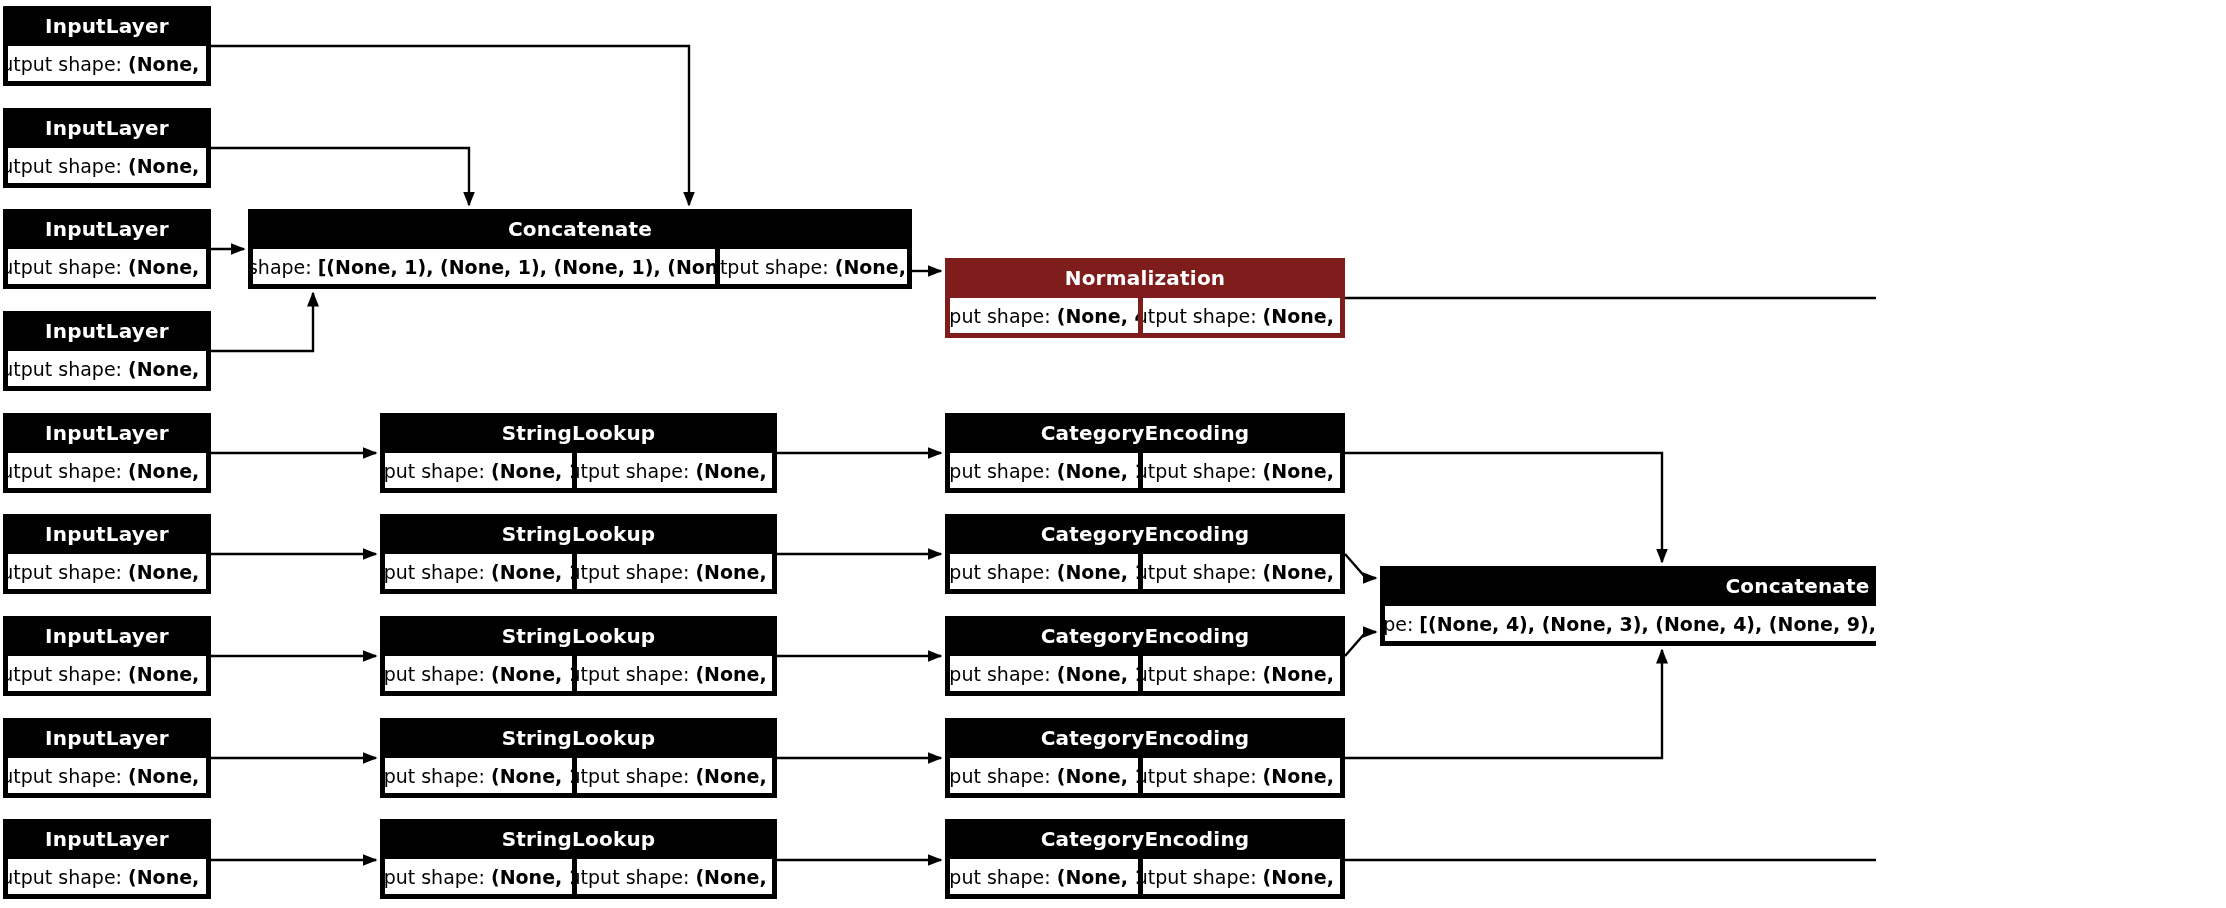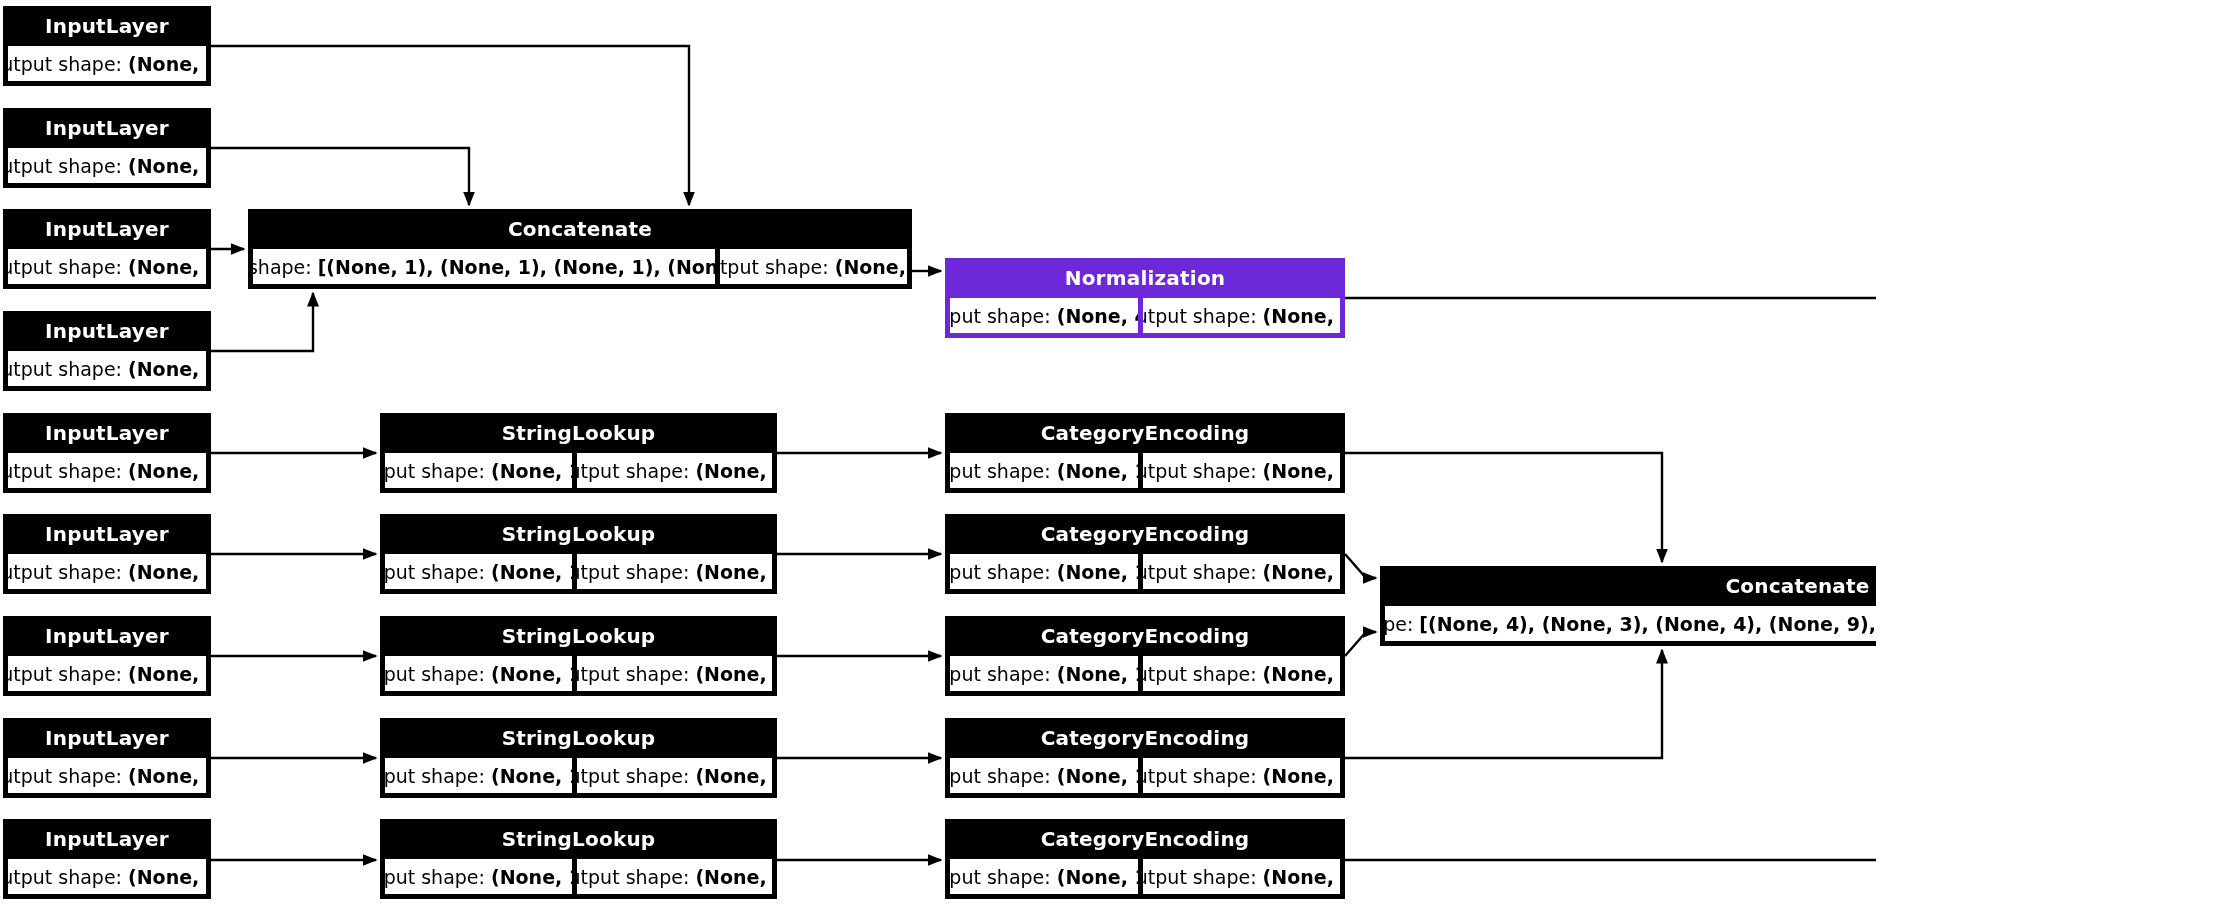--- a/index.html
+++ b/index.html
@@ -148,21 +148,21 @@
         <div class="cell" style="flex: 57 1 0px; background: rgb(255, 255, 255); color: rgb(0, 0, 0);">
     <span class="cell-label">Input shape:</span>
     <span class="cell-value">[(None, 1), (None, 1), (None, 1), (None, 1)]</span>
   </div>
         <div class="cell" style="flex: 23 1 0px; background: rgb(255, 255, 255); color: rgb(0, 0, 0);">
     <span class="cell-label">Output shape:</span>
     <span class="cell-value">(None, 4)</span>
   </div>
       </div>
   </div>
-    <div class="node" style="left: 945px; top: 258px; width: 400px; height: 80px; background: #6d28d9;">
+    <div class="node" style="left: 945px; top: 258px; width: 400px; height: 80px; background: #7f1d1d;">
     <div class="node-title" style="color: rgb(255, 255, 255);">Normalization</div>
     <div class="node-body">
         <div class="cell" style="flex: 22 1 0px; background: rgb(255, 255, 255); color: rgb(0, 0, 0);">
     <span class="cell-label">Input shape:</span>
     <span class="cell-value">(None, 4)</span>
   </div>
         <div class="cell" style="flex: 23 1 0px; background: rgb(255, 255, 255); color: rgb(0, 0, 0);">
     <span class="cell-label">Output shape:</span>
     <span class="cell-value">(None, 4)</span>
   </div>

